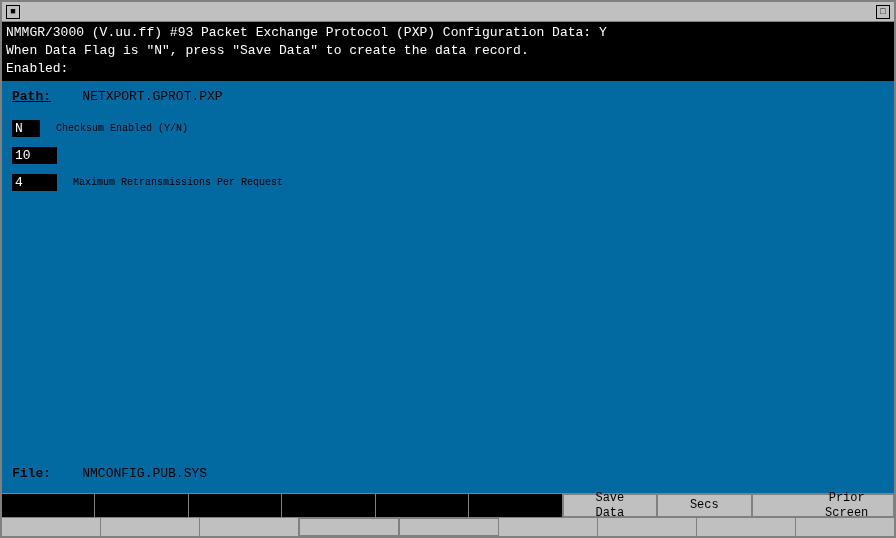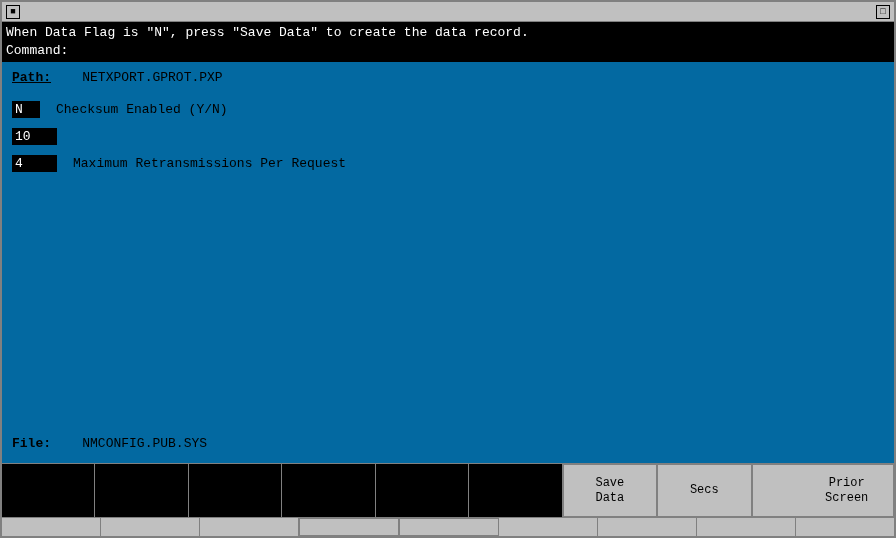--- a/index.html
+++ b/index.html
@@ -119,21 +119,21 @@
       font-size: 13px;
       min-width: 45px;
       text-align: left;
     }
 
     .field-input-n {
       min-width: 28px;
     }
 
     .field-label {
-      font-size: 13px;
+      font-size: 10px;
       color: #000;
     }
 
     .file-line {
       margin-top: auto;
       font-size: 13px;
       padding-bottom: 4px;
     }
 
     .file-label {
@@ -143,21 +143,21 @@
 
     .bottom-toolbar {
       border-top: 1px solid #808080;
       background: #c0c0c0;
       display: flex;
       flex-direction: column;
     }
 
     .button-row {
       display: flex;
-      height: 54px;
+      height: 24px;
       border-bottom: 1px solid #808080;
     }
 
     .toolbar-btn {
       flex: 1;
       background: #000;
       color: #fff;
       border: none;
       border-right: 1px solid #808080;
       font-family: 'Courier New', Courier, monospace;
@@ -222,22 +222,23 @@
     <div class="title-bar-buttons">
       <div class="title-btn title-btn-min">■</div>
     </div>
     <div class="spacer"></div>
     <div class="title-btn title-btn-max">□</div>
   </div>
 
   <div class="window-content">
 
     <div class="header-section">
+      <div>NMMGR/3000 (V.uu.ff)  #93 Packet Exchange Protocol (PXP) Configuration    Data: Y</div>
       <div>When Data Flag is "N", press "Save Data" to create the data record.</div>
-      <div>Command:</div>
+      <div>Enabled:</div>
     </div>
 
     <div class="main-area">
 
       <div class="path-line">
         <span class="path-label">Path:</span>
         &nbsp;&nbsp;
         <span>NETXPORT.GPROT.PXP</span>
       </div>
 

